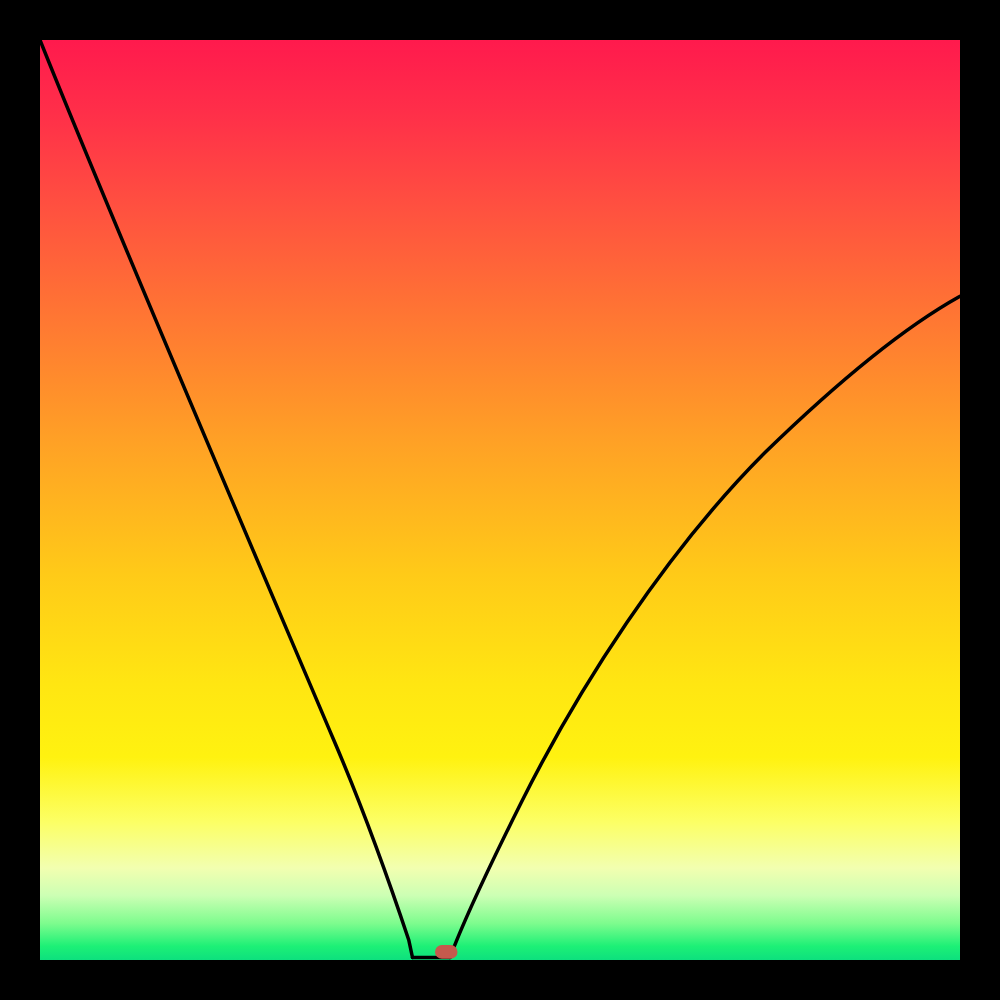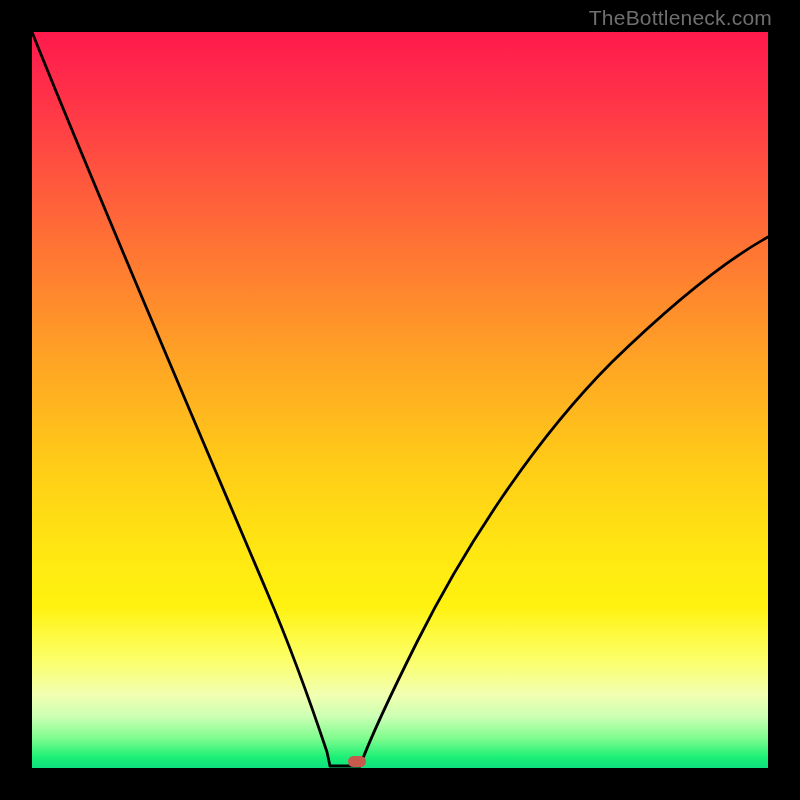--- a/index.html
+++ b/index.html
@@ -66,21 +66,20 @@
     font-weight: 500;
     letter-spacing: 0.2px;
     user-select: none;
   }
 </style>
 </head>
 <body>
 
 <div class="frame">
 
-  <div class="watermark">TheBottleneck.com</div>
 
   <div class="plot">
     <svg viewBox="0 0 736 736" preserveAspectRatio="none">
 
       <path class="curve" d="M 0 0
                C 60 150, 150 360, 235 560
                C 265 630, 285 690, 295 720
                L 298 734"></path>
 
       <path class="curve" d="M 298 734 L 328 734"></path>

